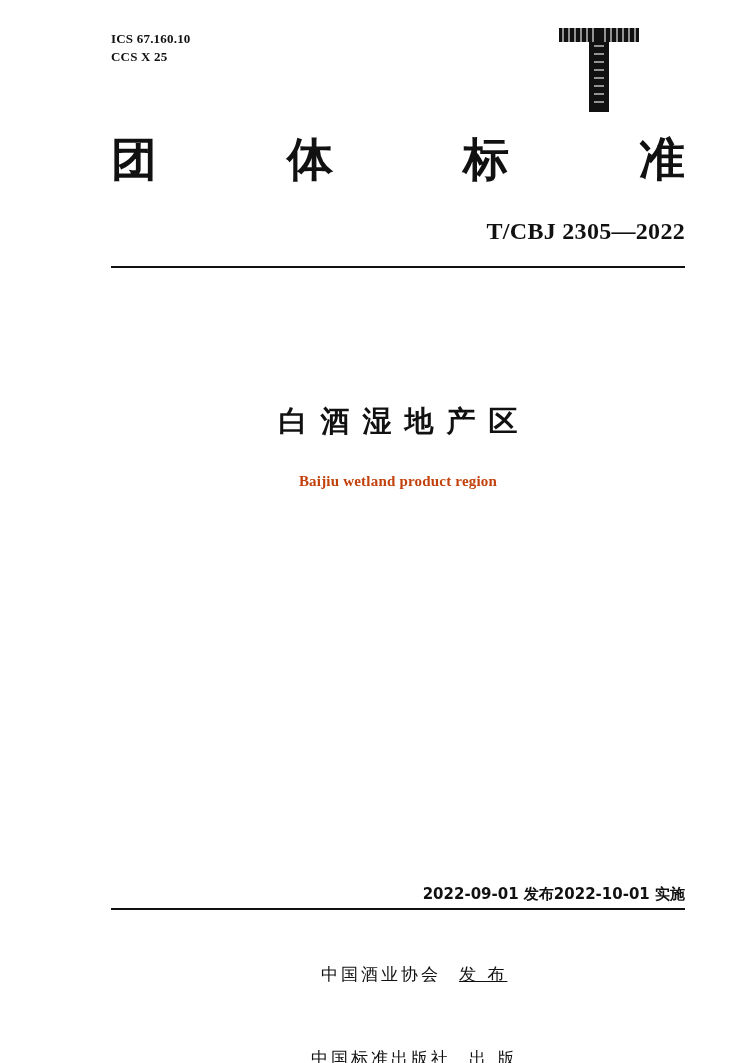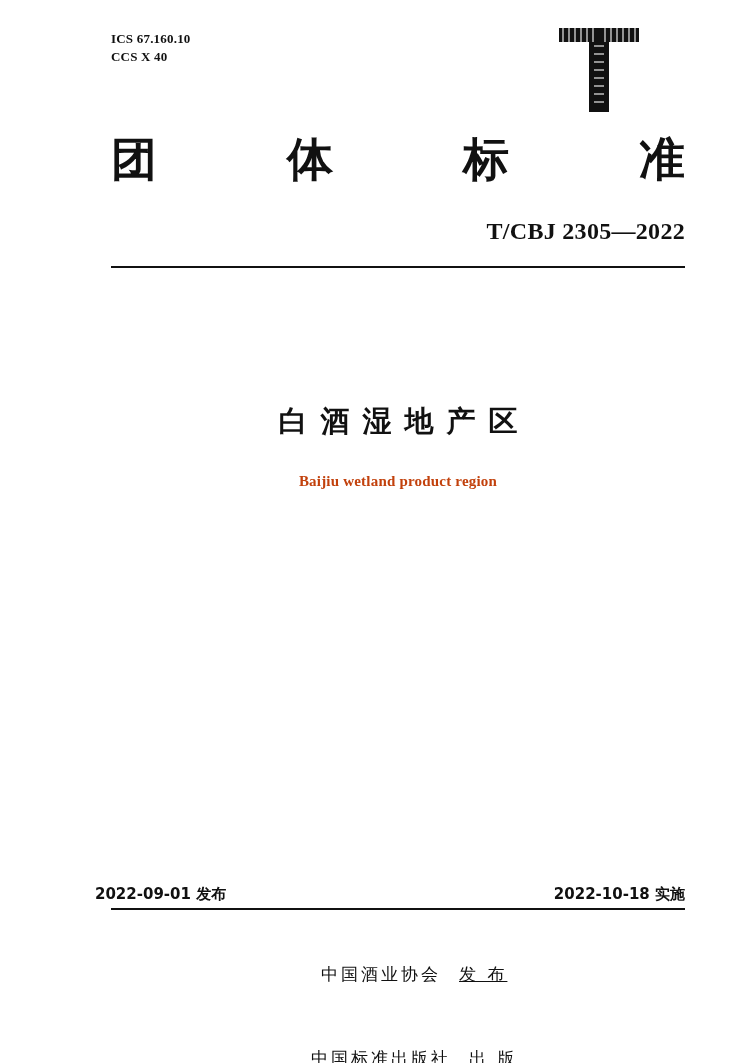--- a/index.html
+++ b/index.html
@@ -123,21 +123,21 @@
     top: 908px;
     border-top: 2px solid #111;
     height: 0;
   }
   .dates {
     position: absolute;
     left: 72px;
     right: 88px;
     top: 885px;
     display: flex;
-    justify-content: space-between;
+    justify-content: flex-end;
     font-family: "DejaVu Sans", sans-serif;
     font-size: 15px;
     font-weight: bold;
     color: #111;
   }
 
   .publishers {
     position: absolute;
     left: 0;
     right: 0;
@@ -154,21 +154,21 @@
   .pub-name { letter-spacing: 3px; }
   .pub-act { letter-spacing: 3px; margin-left: 18px; text-decoration: underline; }
 </style>
 </head>
 <body>
 
 <div class="page">
 
   <div class="ics-block">
     <div class="ics-line">ICS 67.160.10</div>
-    <div class="ics-line">CCS X 40</div>
+    <div class="ics-line">CCS X 25</div>
   </div>
 
   <div class="emblem">
     <svg width="96" height="88" viewBox="0 0 96 88" xmlns="http://www.w3.org/2000/svg">
 
       <rect x="8" y="2" width="80" height="14" fill="#111"></rect>
       <g stroke="#ffffff" stroke-width="1.1">
         <line x1="12" y1="2" x2="12" y2="16"></line>
         <line x1="18" y1="2" x2="18" y2="16"></line>
         <line x1="24" y1="2" x2="24" y2="16"></line>
@@ -206,21 +206,21 @@
 
   <div class="std-no">T/CBJ 2305—2022</div>
 
   <div class="rule-top"></div>
 
   <div class="doc-title-cn">白酒湿地产区</div>
   <div class="doc-title-en">Baijiu wetland product region</div>
 
   <div class="dates">
     <div>2022-09-01 发布</div>
-    <div>2022-10-18 实施</div>
+    <div>2022-10-01 实施</div>
   </div>
   <div class="rule-bottom"></div>
 
   <div class="publishers">
     <div class="pub-line">
       <span class="pub-name">中国酒业协会</span><span class="pub-act">发 布</span>
     </div>
     <div class="pub-line">
       <span class="pub-name">中国标准出版社</span><span class="pub-act">出 版</span>
     </div>

